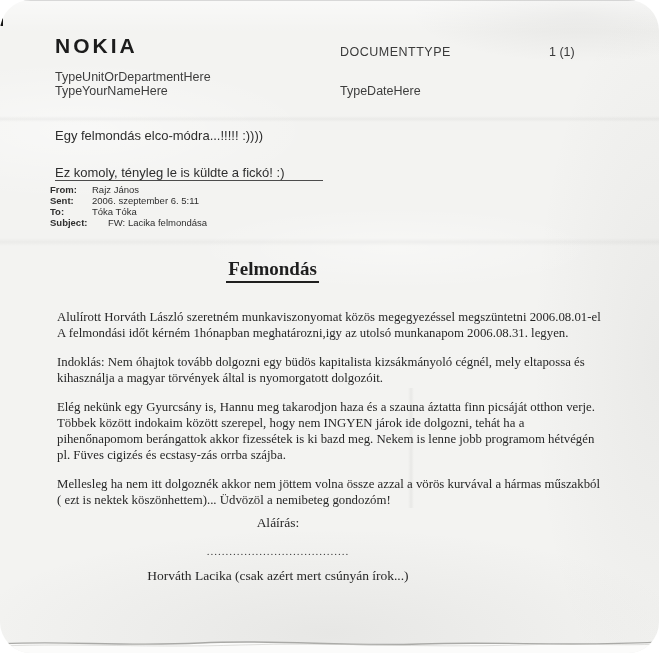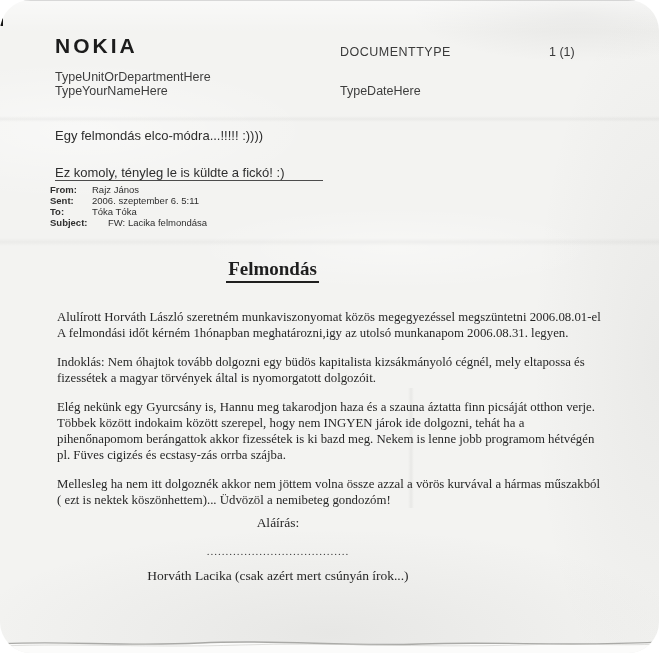--- a/index.html
+++ b/index.html
@@ -107,21 +107,21 @@
   </div>
 
   <div class="abs letter-title-wrap">
     <span class="letter-title">Felmondás</span>
   </div>
 
   <div class="abs body-text">
     <p class="para">Alulírott Horváth László szeretném munkaviszonyomat közös megegyezéssel megszüntetni 2006.08.01-el
 A felmondási időt kérném 1hónapban meghatározni,igy az utolsó munkanapom 2006.08.31. legyen.</p>
     <p class="para">Indoklás: Nem óhajtok tovább dolgozni egy büdös kapitalista kizsákmányoló cégnél, mely eltapossa és
-fizessétek a magyar törvények által is nyomorgatott dolgozóit.</p>
+kihasználja a magyar törvények által is nyomorgatott dolgozóit.</p>
     <p class="para">Elég nekünk egy Gyurcsány is, Hannu meg takarodjon haza és a szauna áztatta finn picsáját otthon verje.
 Többek között indokaim között szerepel, hogy nem INGYEN járok ide dolgozni, tehát ha a
 pihenőnapomom berángattok akkor fizessétek is ki bazd meg. Nekem is lenne jobb programom hétvégén
 pl. Füves cigizés és ecstasy-zás orrba szájba.</p>
     <p class="para">Mellesleg ha nem itt dolgoznék akkor nem jöttem volna össze azzal a vörös kurvával a hármas műszakból
 ( ezt is nektek köszönhettem)... Üdvözöl a nemibeteg gondozóm!</p>
   </div>
 
   <div class="abs sig-block">
     <div class="sig-label">Aláírás:</div>

